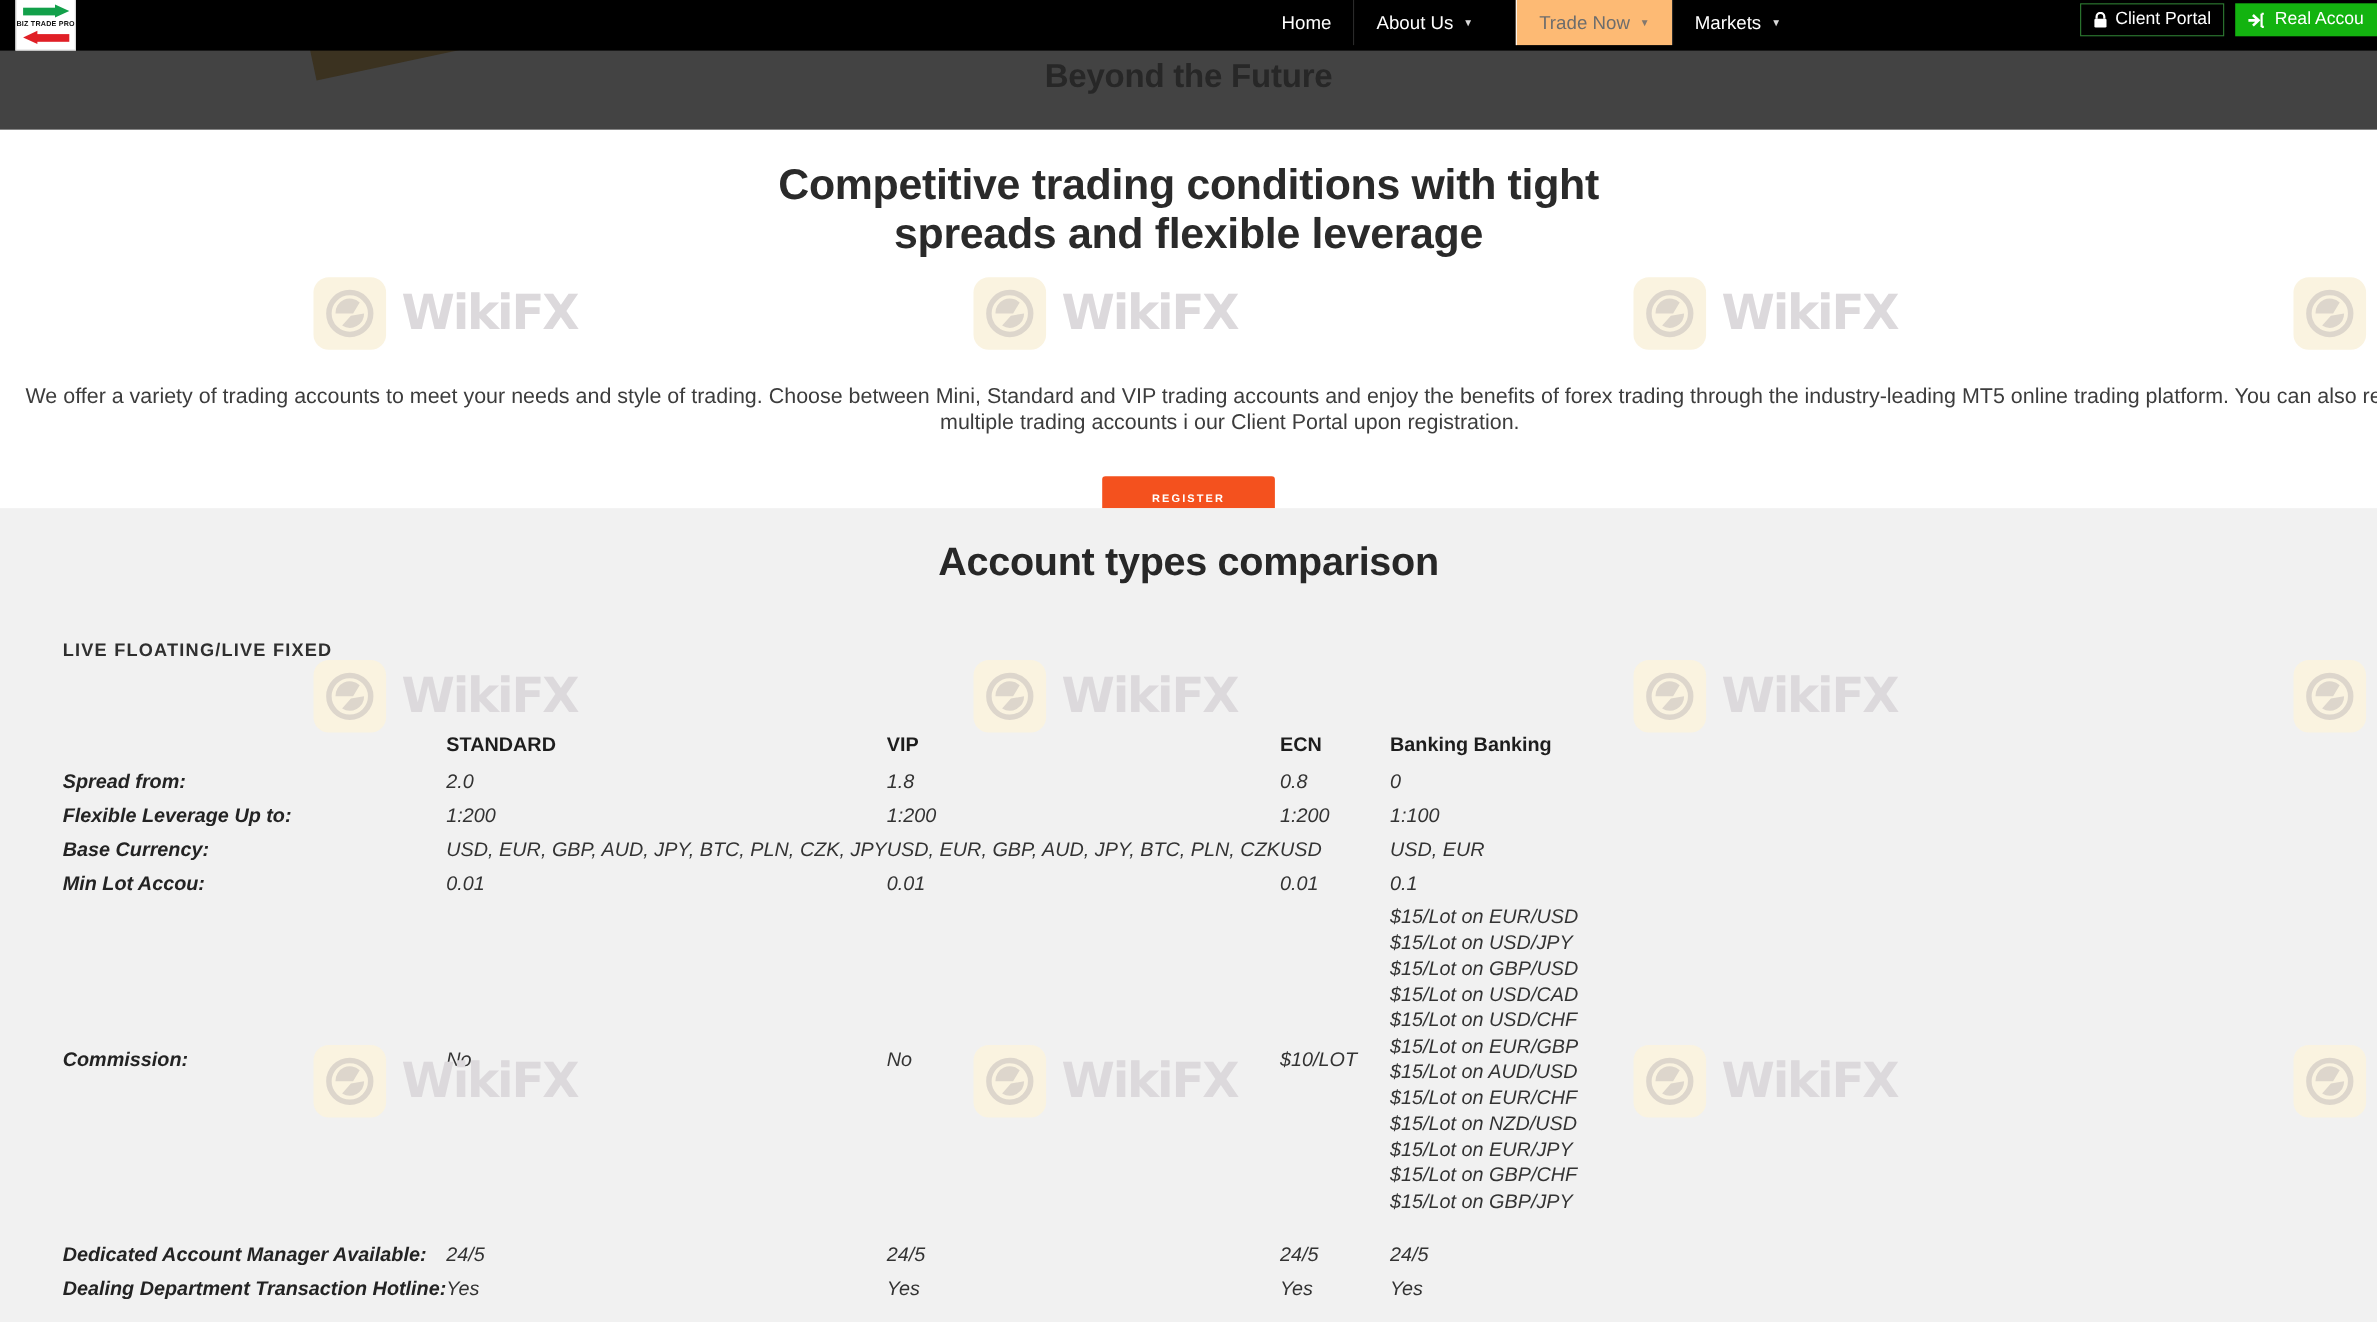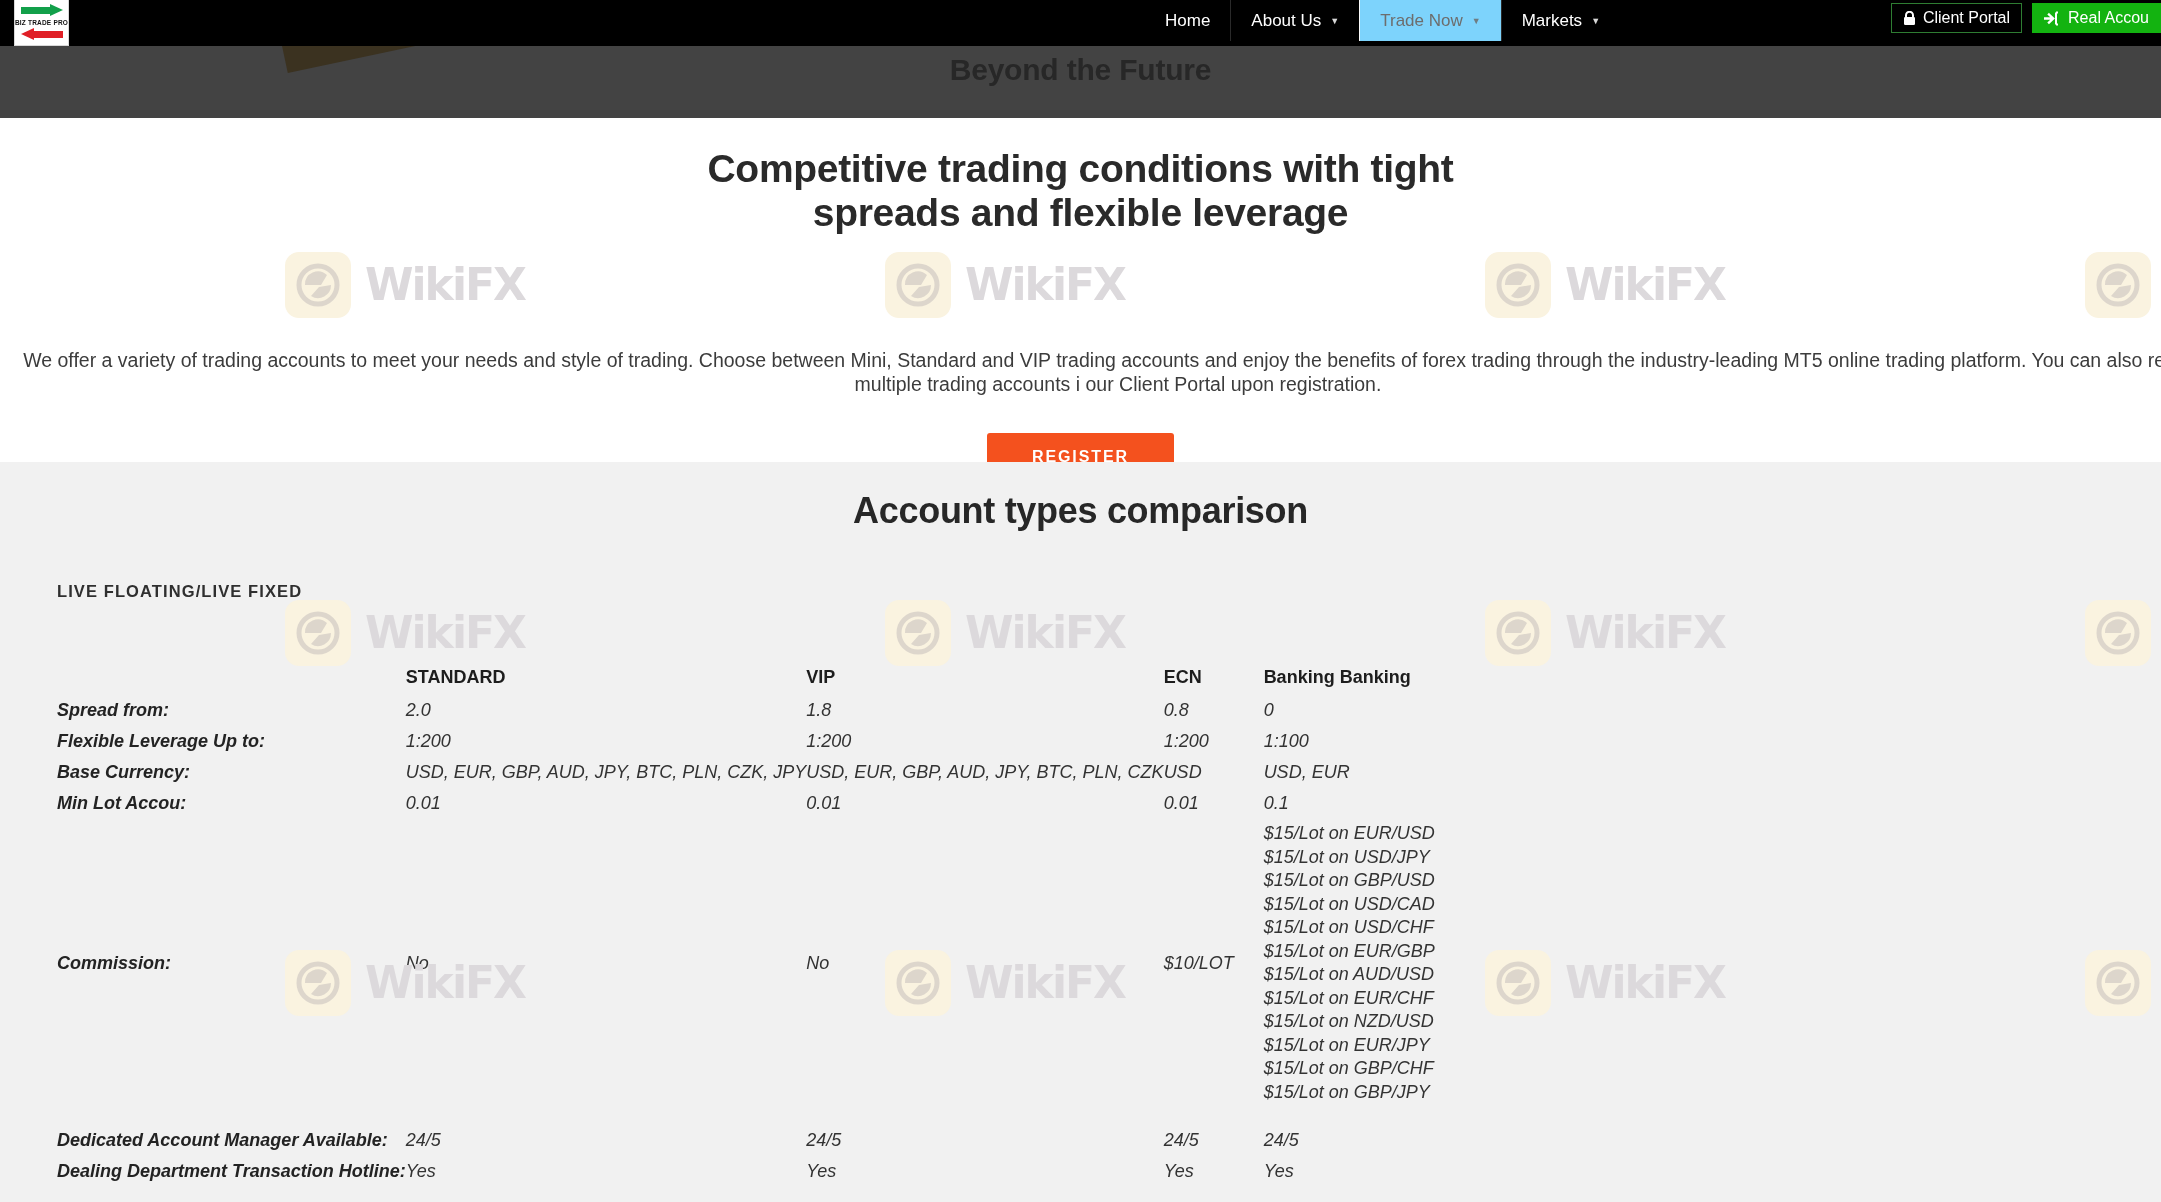--- a/index.html
+++ b/index.html
@@ -54,21 +54,21 @@
 
   .nav { position: absolute; left: 1145px; top: 0; height: 41px; display: flex; align-items: stretch; }
   .nav-item {
     display: flex; align-items: center; gap: 9px;
     padding: 0 20px; height: 41px; color: #ffffff;
     font-size: 17px; white-space: nowrap;
     border-left: 1px solid #2a2a2a;
     cursor: pointer;
   }
   .nav-item:first-child { border-left: none; }
-  .nav-item.active { background: #7dd3fc; color: #6d6d6d; border-left-color: #fbfbfb; }
+  .nav-item.active { background: #fdba74; color: #6d6d6d; border-left-color: #fbfbfb; margin-left: 19px; }
   .caret { font-size: 9px; opacity: .85; line-height: 1; transform: translateY(1px); }
 
   .actions { position: absolute; right: 0px; top: 3px; display: flex; align-items: center; gap: 10px; }
   .btn-portal {
     display: flex; align-items: center; gap: 7px;
     border: 1px solid #2e7d32; color: #fff; background: transparent;
     padding: 5px 11px; font-size: 16px; white-space: nowrap; cursor: pointer; text-align: right;
   }
   .btn-real {
     display: flex; align-items: center; gap: 8px;
@@ -101,21 +101,21 @@
     text-align: center; color: #2a2a2a;
     font-size: 39px; font-weight: bold; line-height: 44px; letter-spacing: -0.3px;
   }
   .intro-p {
     position: absolute; left: 18px; top: 230px; width: 2200px;
     text-align: center; color: #3c3c3c; font-size: 19.5px; line-height: 24px;
   }
   .reg-wrap { position: absolute; left: 0; right: 0; top: 315px; text-align: center; }
   .btn-register {
     display: inline-block; background: #f4511e; color: #fff;
-    padding: 15px 45px; font-size: 16px; font-weight: bold;
+    padding: 15px 45px; font-size: 10px; font-weight: bold;
     letter-spacing: 1.9px; border-radius: 3px; border: none; cursor: pointer;
   }
 
   
   .compare {
     position: absolute; top: 462px; left: 0; width: 2161px; height: 740px;
     background: #f1f1f1; overflow: hidden;
   }
   .compare-h {
     position: absolute; left: 0; right: 0; top: 28px; text-align: center;

